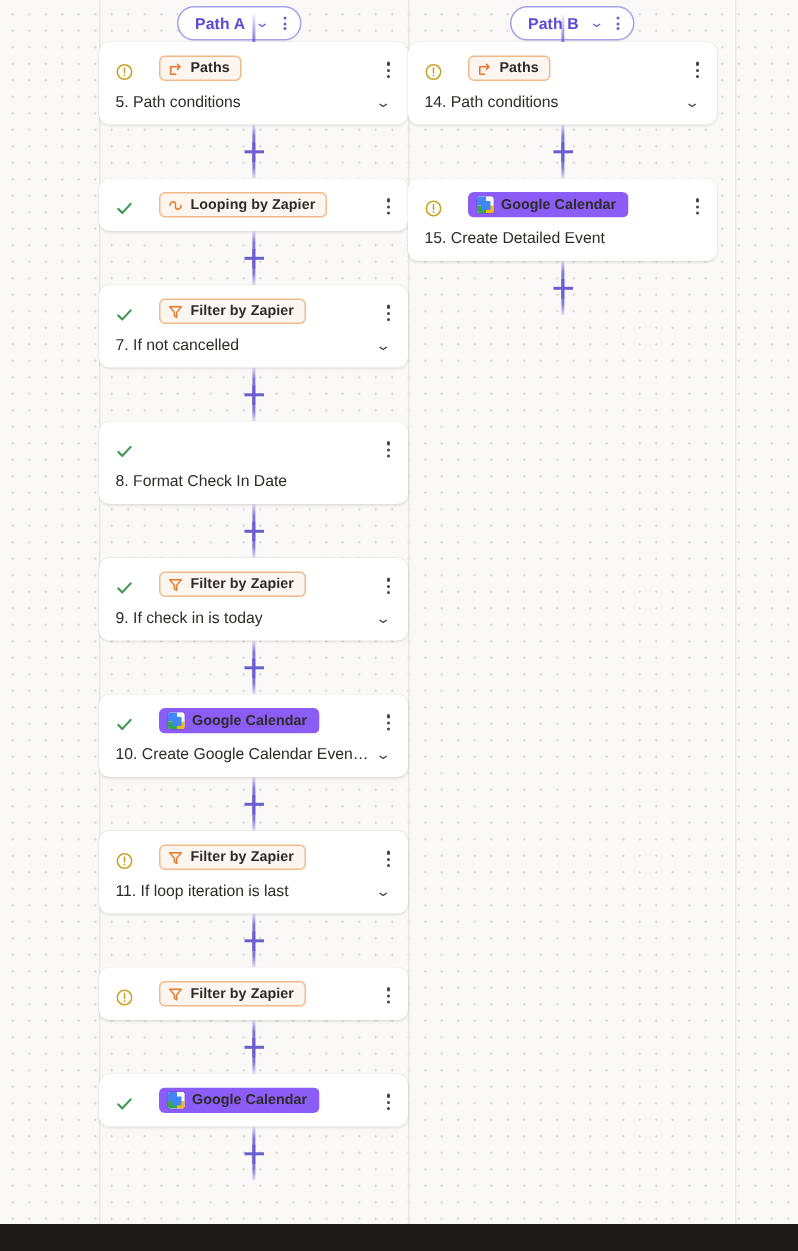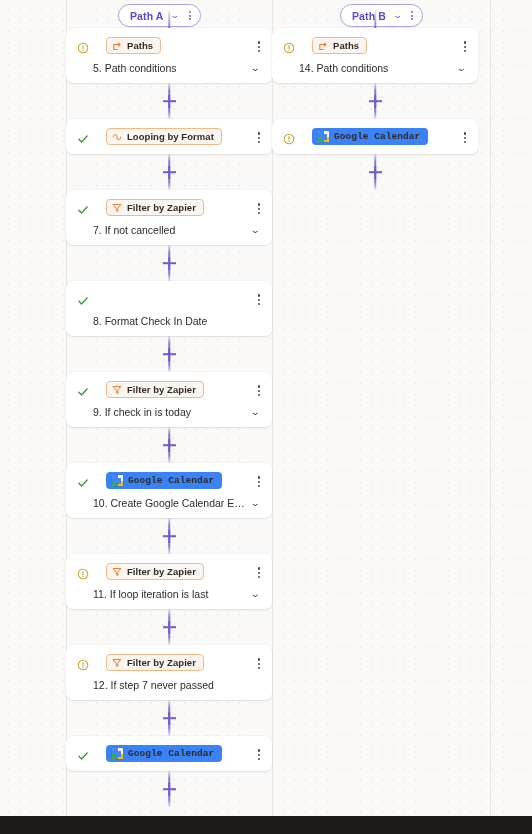--- a/index.html
+++ b/index.html
@@ -168,23 +168,22 @@
     align-items: center;
     gap: 5px;
     height: 17px;
     padding: 0 7px 0 5px;
     border-radius: 4px;
     background: #fdf6f0;
     border: 1px solid #f0b98a;
     white-space: nowrap;
   }
   .app-pill.plain {
-    background: #3b82f6;
+    background: #8b5cf6;
     border: 1px solid transparent;
-    font-family: Liberation Mono, monospace;
   }
   .app-pill-label {
     font-size: 9.5px;
     font-weight: 700;
     color: #2e2b28;
     letter-spacing: 0.05px;
   }
   .kebab {
     margin-left: auto;
     display: flex;
@@ -206,21 +205,20 @@
     gap: 4px;
   }
   .card-title {
     font-size: 10.5px;
     color: #2e2b28;
     font-weight: 400;
     white-space: nowrap;
     overflow: hidden;
     text-overflow: ellipsis;
     flex: 1 1 auto;
-    margin-left: 16px;
   }
   .card-chevron {
     flex: 0 0 auto;
     color: #4a443e;
     font-size: 9px;
     line-height: 1;
     transform: scaleX(1.4);
     padding-right: 2px;
   }
   .card-chevron.hidden { visibility: hidden; }
@@ -319,21 +317,21 @@
             <svg class="glyph" viewBox="0 0 14 14" width="12" height="12">
               <path d="M2.2 7.4 L5.3 10.4 L11.8 3.4" fill="none" stroke="#3d9950" stroke-width="1.7" stroke-linecap="round" stroke-linejoin="round"></path>
             </svg>
           </span>
           <span class="app-pill">
             <span style="display: flex;">
               <svg class="glyph" viewBox="0 0 12 12" width="10" height="10">
                 <path d="M1.6 6 C1.6 3.7 3.5 2.3 5.4 3.4 C7.2 4.5 4.8 7.5 6.6 8.6 C8.5 9.7 10.4 8.3 10.4 6" fill="none" stroke="#e8762a" stroke-width="1.2" stroke-linecap="round"></path>
               </svg>
             </span>
-            <span class="app-pill-label">Looping by Format</span>
+            <span class="app-pill-label">Looping by Zapier</span>
           </span>
           <span class="kebab">
             <i></i>
             <i></i>
             <i></i>
           </span>
         </div>
       </div>
       <div class="connector">
         <div class="line"></div>
@@ -503,24 +501,20 @@
               </svg>
             </span>
             <span class="app-pill-label">Filter by Zapier</span>
           </span>
           <span class="kebab">
             <i></i>
             <i></i>
             <i></i>
           </span>
         </div>
-        <div class="card-bottom">
-          <span class="card-title">12. If step 7 never passed</span>
-          <span class="card-chevron hidden">⌄</span>
-        </div>
       </div>
       <div class="connector">
         <div class="line"></div>
         <div class="plus"></div>
       </div>
       <div class="card">
         <div class="card-top">
           <span class="status-ico">
             <svg class="glyph" viewBox="0 0 14 14" width="12" height="12">
               <path d="M2.2 7.4 L5.3 10.4 L11.8 3.4" fill="none" stroke="#3d9950" stroke-width="1.7" stroke-linecap="round" stroke-linejoin="round"></path>
@@ -604,20 +598,24 @@
               </span>
             </span>
             <span class="app-pill-label">Google Calendar</span>
           </span>
           <span class="kebab">
             <i></i>
             <i></i>
             <i></i>
           </span>
         </div>
+        <div class="card-bottom">
+          <span class="card-title">15. Create Detailed Event</span>
+          <span class="card-chevron hidden">⌄</span>
+        </div>
       </div>
       <div class="connector">
         <div class="line"></div>
         <div class="plus"></div>
       </div>
     </div>
 
   <div id="bottom-bar"></div>
 </div>
 

